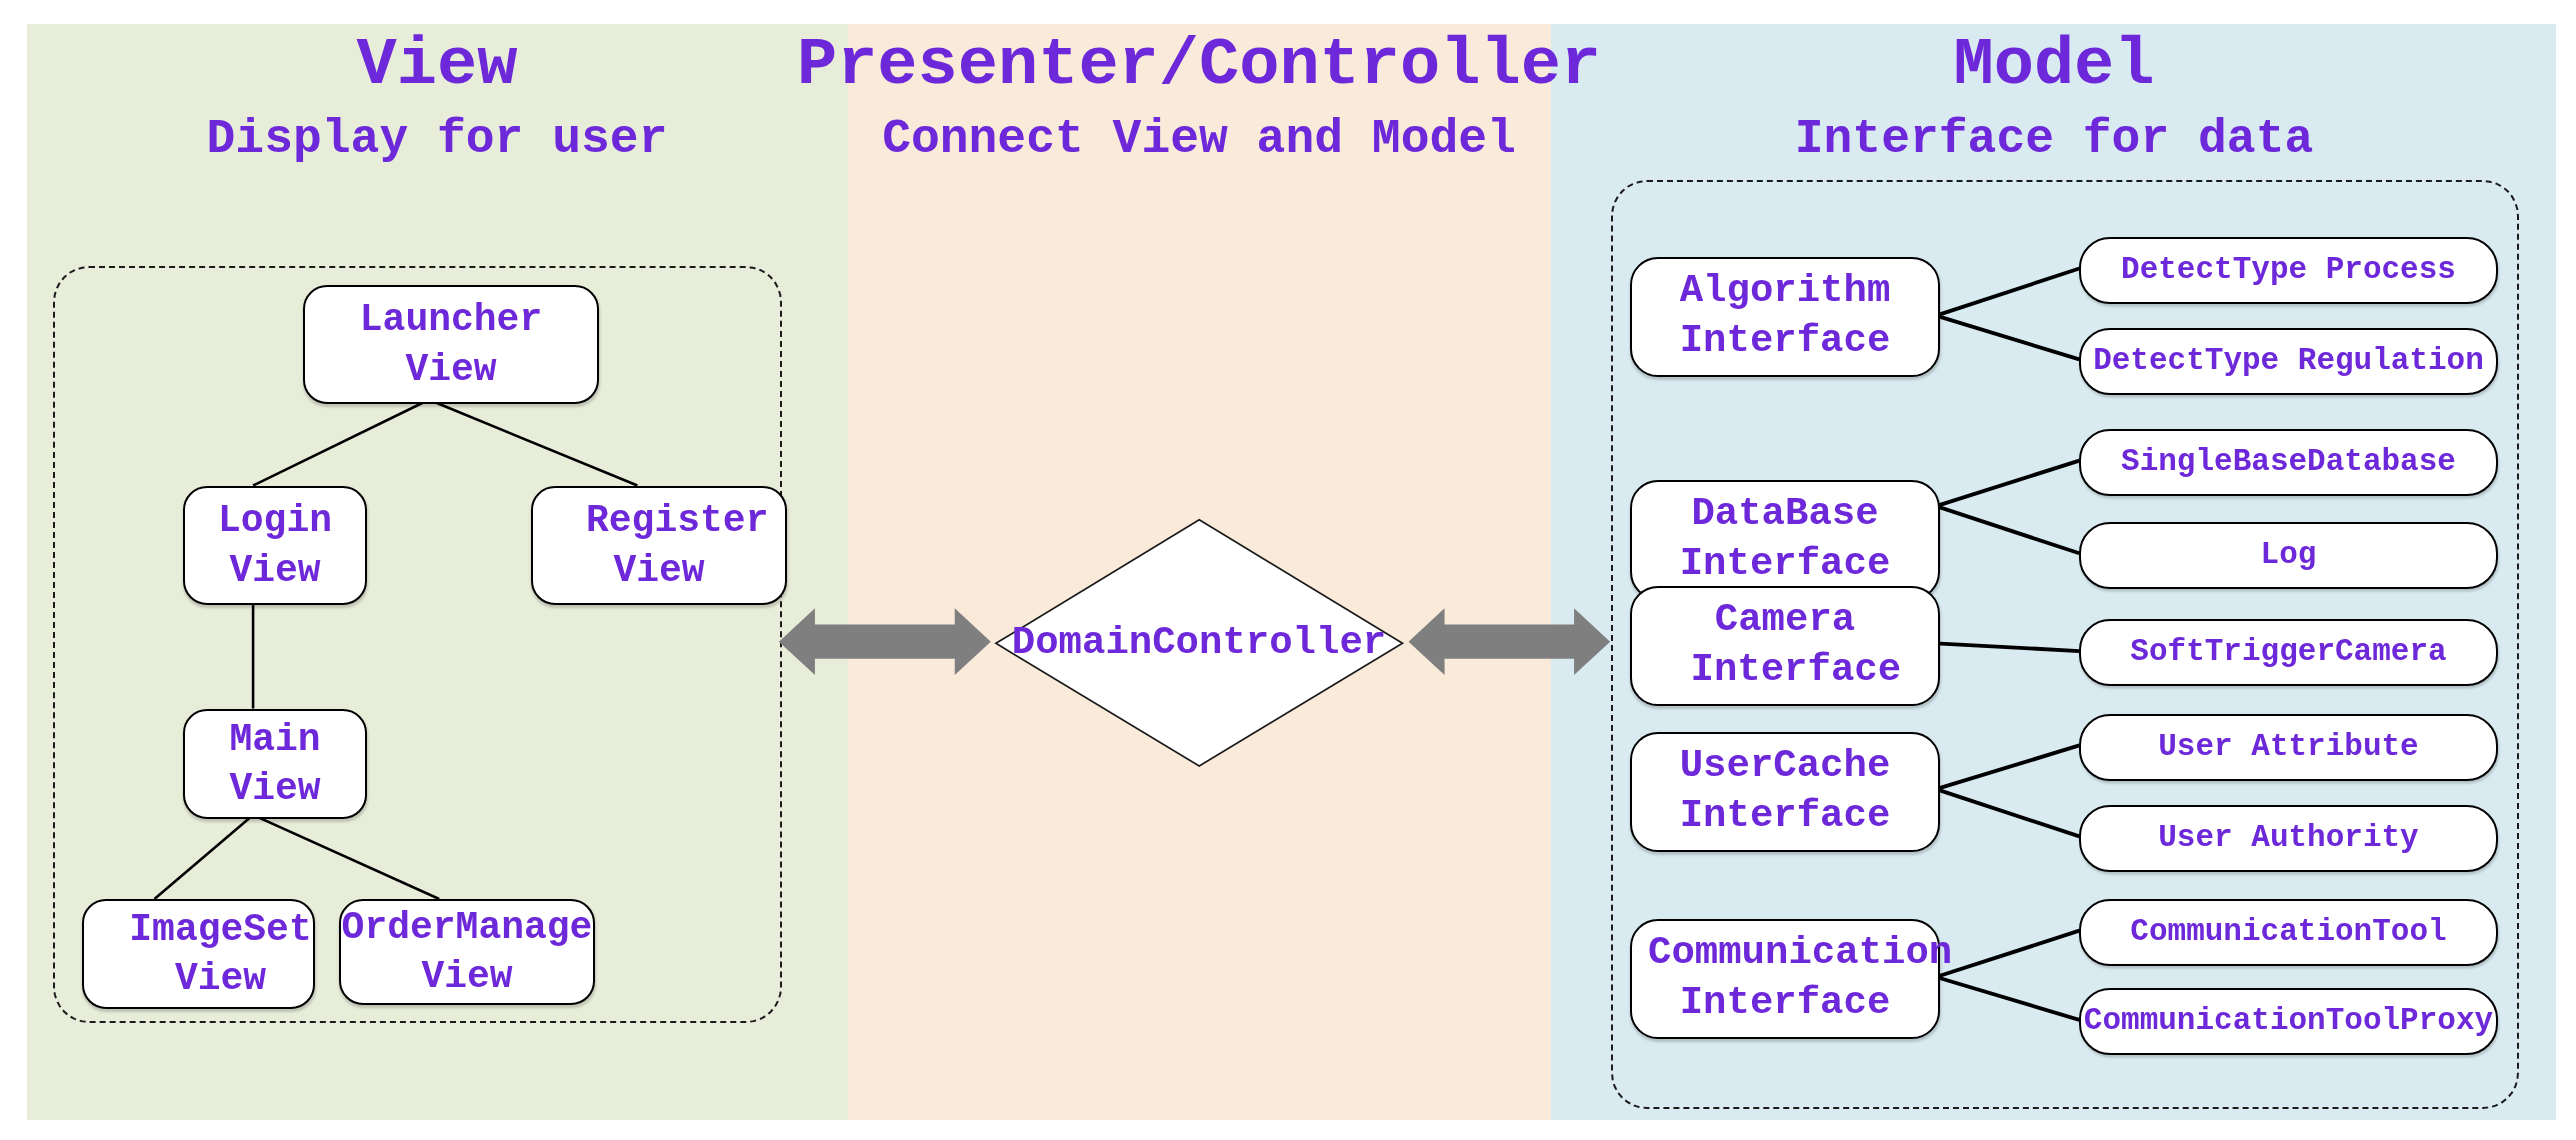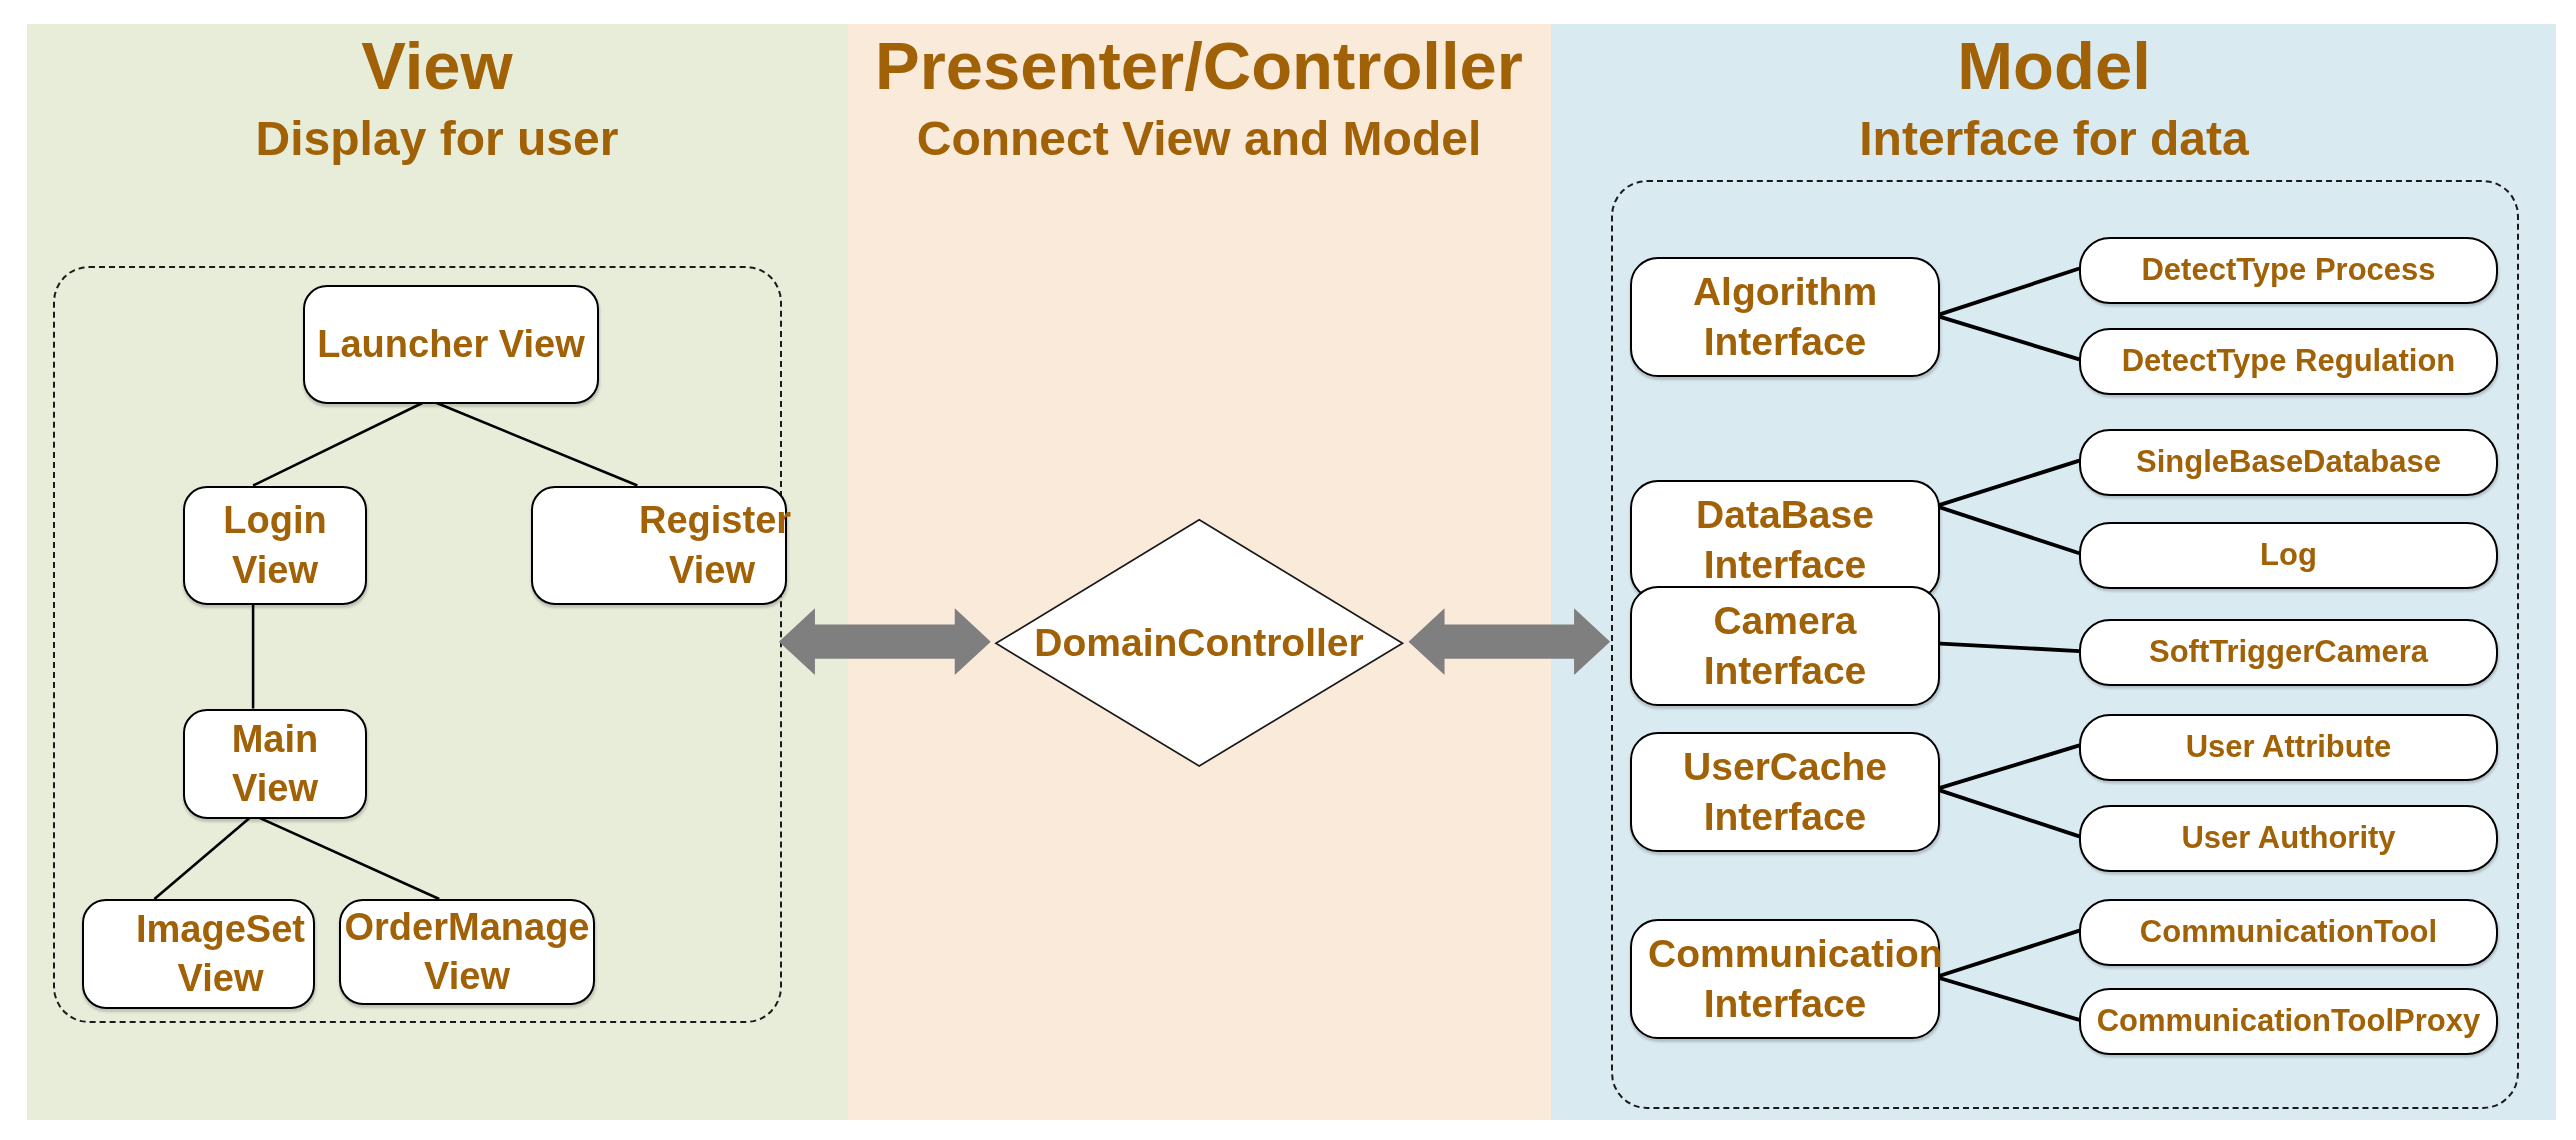--- a/index.html
+++ b/index.html
@@ -1,18 +1,18 @@
 <!DOCTYPE html>
 <html style="font-size:13.7px"><head>
 <meta charset="utf-8">
 <style>
   html,body{margin:0;padding:0;background:#ffffff;}
   .canvas{
     position:relative;width:2576px;height:1140px;background:#ffffff;overflow:hidden;
-    font-family:Liberation Sans, sans-serif;font-weight:bold;color:#a16207;
+    font-family:Liberation Mono, monospace;font-weight:bold;color:#6d28d9;
   }
   .col-bg{position:absolute;top:24px;height:1096px;}
   .bg-view{left:26.6px;width:821px;background:#E8EDDA;}
   .bg-presenter{left:848px;width:703px;background:#FAEADA;}
   .bg-model{left:1551px;width:1005px;background:#D9EAF1;}
 
   .col-title{
     position:absolute;top:29px;transform:translateX(-50%);
     font-size:67px;line-height:1.1;white-space:nowrap;text-align:center;
   }
@@ -90,21 +90,21 @@
 
     <polygon points="1398,606 1635,750 1398,893 1161,750" fill="#ffffff" stroke="#1a1a1a" stroke-width="2"></polygon>
   </svg>
 
   <div class="node vnode" style="left:283px;top:285px;width:292px;height:115px;">
     <span>Launcher View</span>
   </div>
   <div class="node vnode" style="left:163px;top:486px;width:180px;height:115px;">
     <span>Login View</span>
   </div>
-  <div class="node vnode" style="left:511px;top:486px;width:252px;height:115px;justify-content:flex-end;">
+  <div class="node vnode" style="left:511px;top:486px;width:252px;height:115px;">
     <span style="width:146px;">Register View</span>
   </div>
   <div class="node vnode" style="left:163px;top:709px;width:180px;height:106px;">
     <span style="width:103px;">Main View</span>
   </div>
   <div class="node vnode" style="left:62px;top:899px;width:185px;height:106px;padding-left:44px;">
     <span>ImageSet View</span>
   </div>
   <div class="node vnode breakall" style="left:319px;top:899px;width:256px;height:106px;">
     <span>OrderManage View</span>

